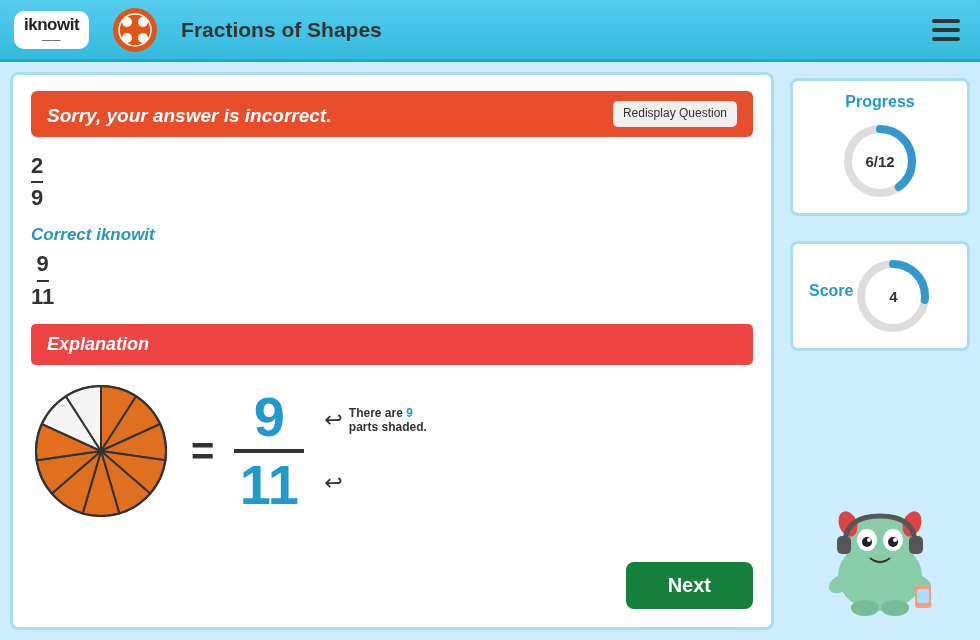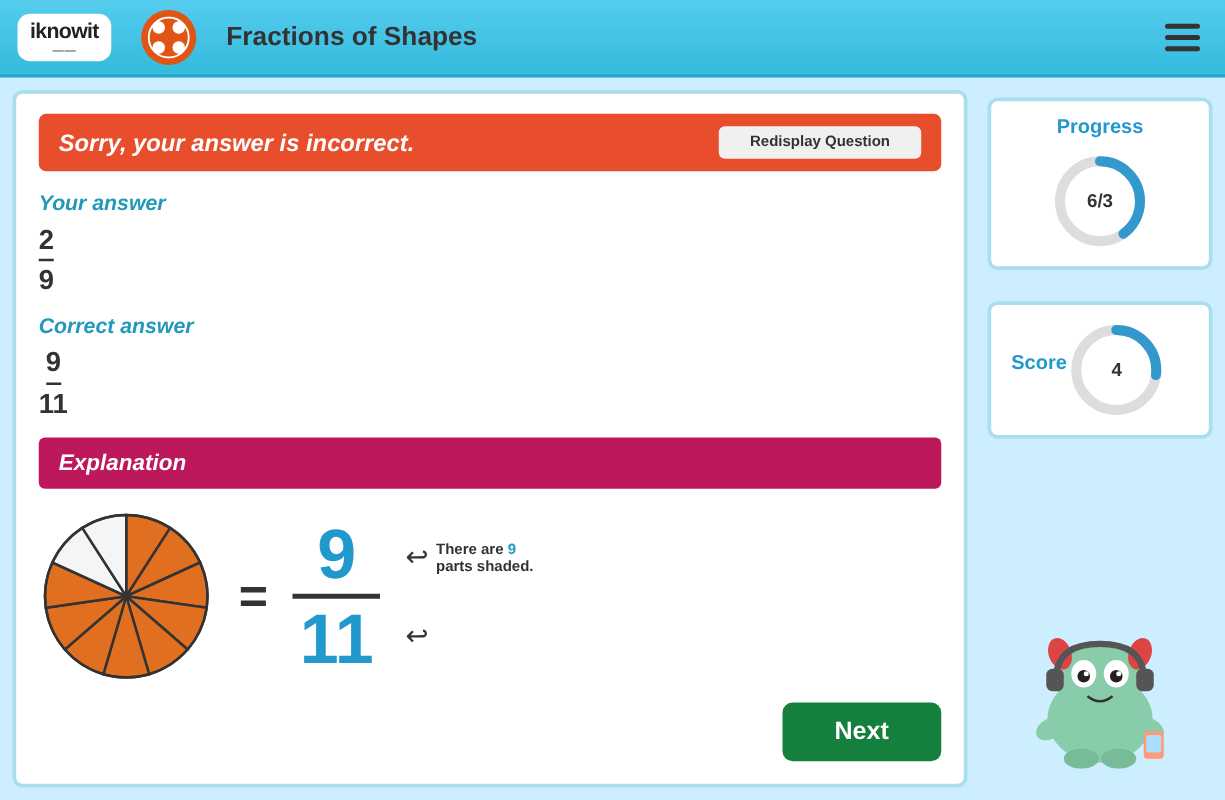--- a/index.html
+++ b/index.html
@@ -120,23 +120,23 @@
     .incorrect-text {
       color: white;
       font-size: 19px;
       font-style: italic;
       font-weight: bold;
     }
     .redisplay-btn {
       background: #f0f0f0;
       border: none;
       border-radius: 5px;
-      padding: 5px 25px;
+      padding: 5px 10px;
       font-size: 12px;
-      font-weight: bold;
+      font-weight: normal;
       color: #333;
       cursor: pointer;
       text-align: center;
       line-height: 1.3;
     }
 
     
     .section-label {
       color: #2299bb;
       font-size: 17px;
@@ -158,21 +158,21 @@
       padding-bottom: 2px;
       line-height: 1.2;
     }
     .fraction .denominator {
       padding-top: 2px;
       line-height: 1.2;
     }
 
     
     .explanation-header {
-      background: #be185d;
+      background: #ef4444;
       border-radius: 5px;
       padding: 10px 16px;
       color: white;
       font-size: 18px;
       font-style: italic;
       font-weight: bold;
       margin-bottom: 16px;
     }
 
     
@@ -355,28 +355,27 @@
 
   <div class="content-area">
 
     
     <div class="incorrect-banner">
       <span class="incorrect-text">Sorry, your answer is incorrect.</span>
       <button class="redisplay-btn">Redisplay Question</button>
     </div>
 
     
-    <div class="section-label">Your answer</div>
     <div class="fraction">
       <span class="numerator">2</span>
       <span class="denominator">9</span>
     </div>
 
     
-    <div class="section-label">Correct answer</div>
+    <div class="section-label">Correct iknowit</div>
     <div class="fraction">
       <span class="numerator">9</span>
       <span class="denominator">11</span>
     </div>
 
     
     <div class="explanation-header">Explanation</div>
 
     
     <div class="explanation-content">
@@ -430,21 +429,21 @@
 
   <div class="sidebar">
 
     <div class="progress-section">
       <div class="sidebar-section-title">Progress</div>
       <div class="circle-wrapper">
         <svg width="80" height="80" viewBox="0 0 80 80">
           <circle cx="40" cy="40" r="32" fill="none" stroke="#ddd" stroke-width="8"></circle>
           <circle cx="40" cy="40" r="32" fill="none" stroke="#3399cc" stroke-width="8" stroke-dasharray="201.06" stroke-dashoffset="120.64" stroke-linecap="round"></circle>
         </svg>
-        <span class="circle-text">6/3</span>
+        <span class="circle-text">6/12</span>
       </div>
     </div>
 
     <div class="score-section">
       <div class="sidebar-section-title">Score</div>
       <div class="circle-wrapper">
         <svg width="80" height="80" viewBox="0 0 80 80">
           <circle cx="40" cy="40" r="32" fill="none" stroke="#ddd" stroke-width="8"></circle>
           <circle cx="40" cy="40" r="32" fill="none" stroke="#3399cc" stroke-width="8" stroke-dasharray="201.06" stroke-dashoffset="146.77" stroke-linecap="round"></circle>
         </svg>

